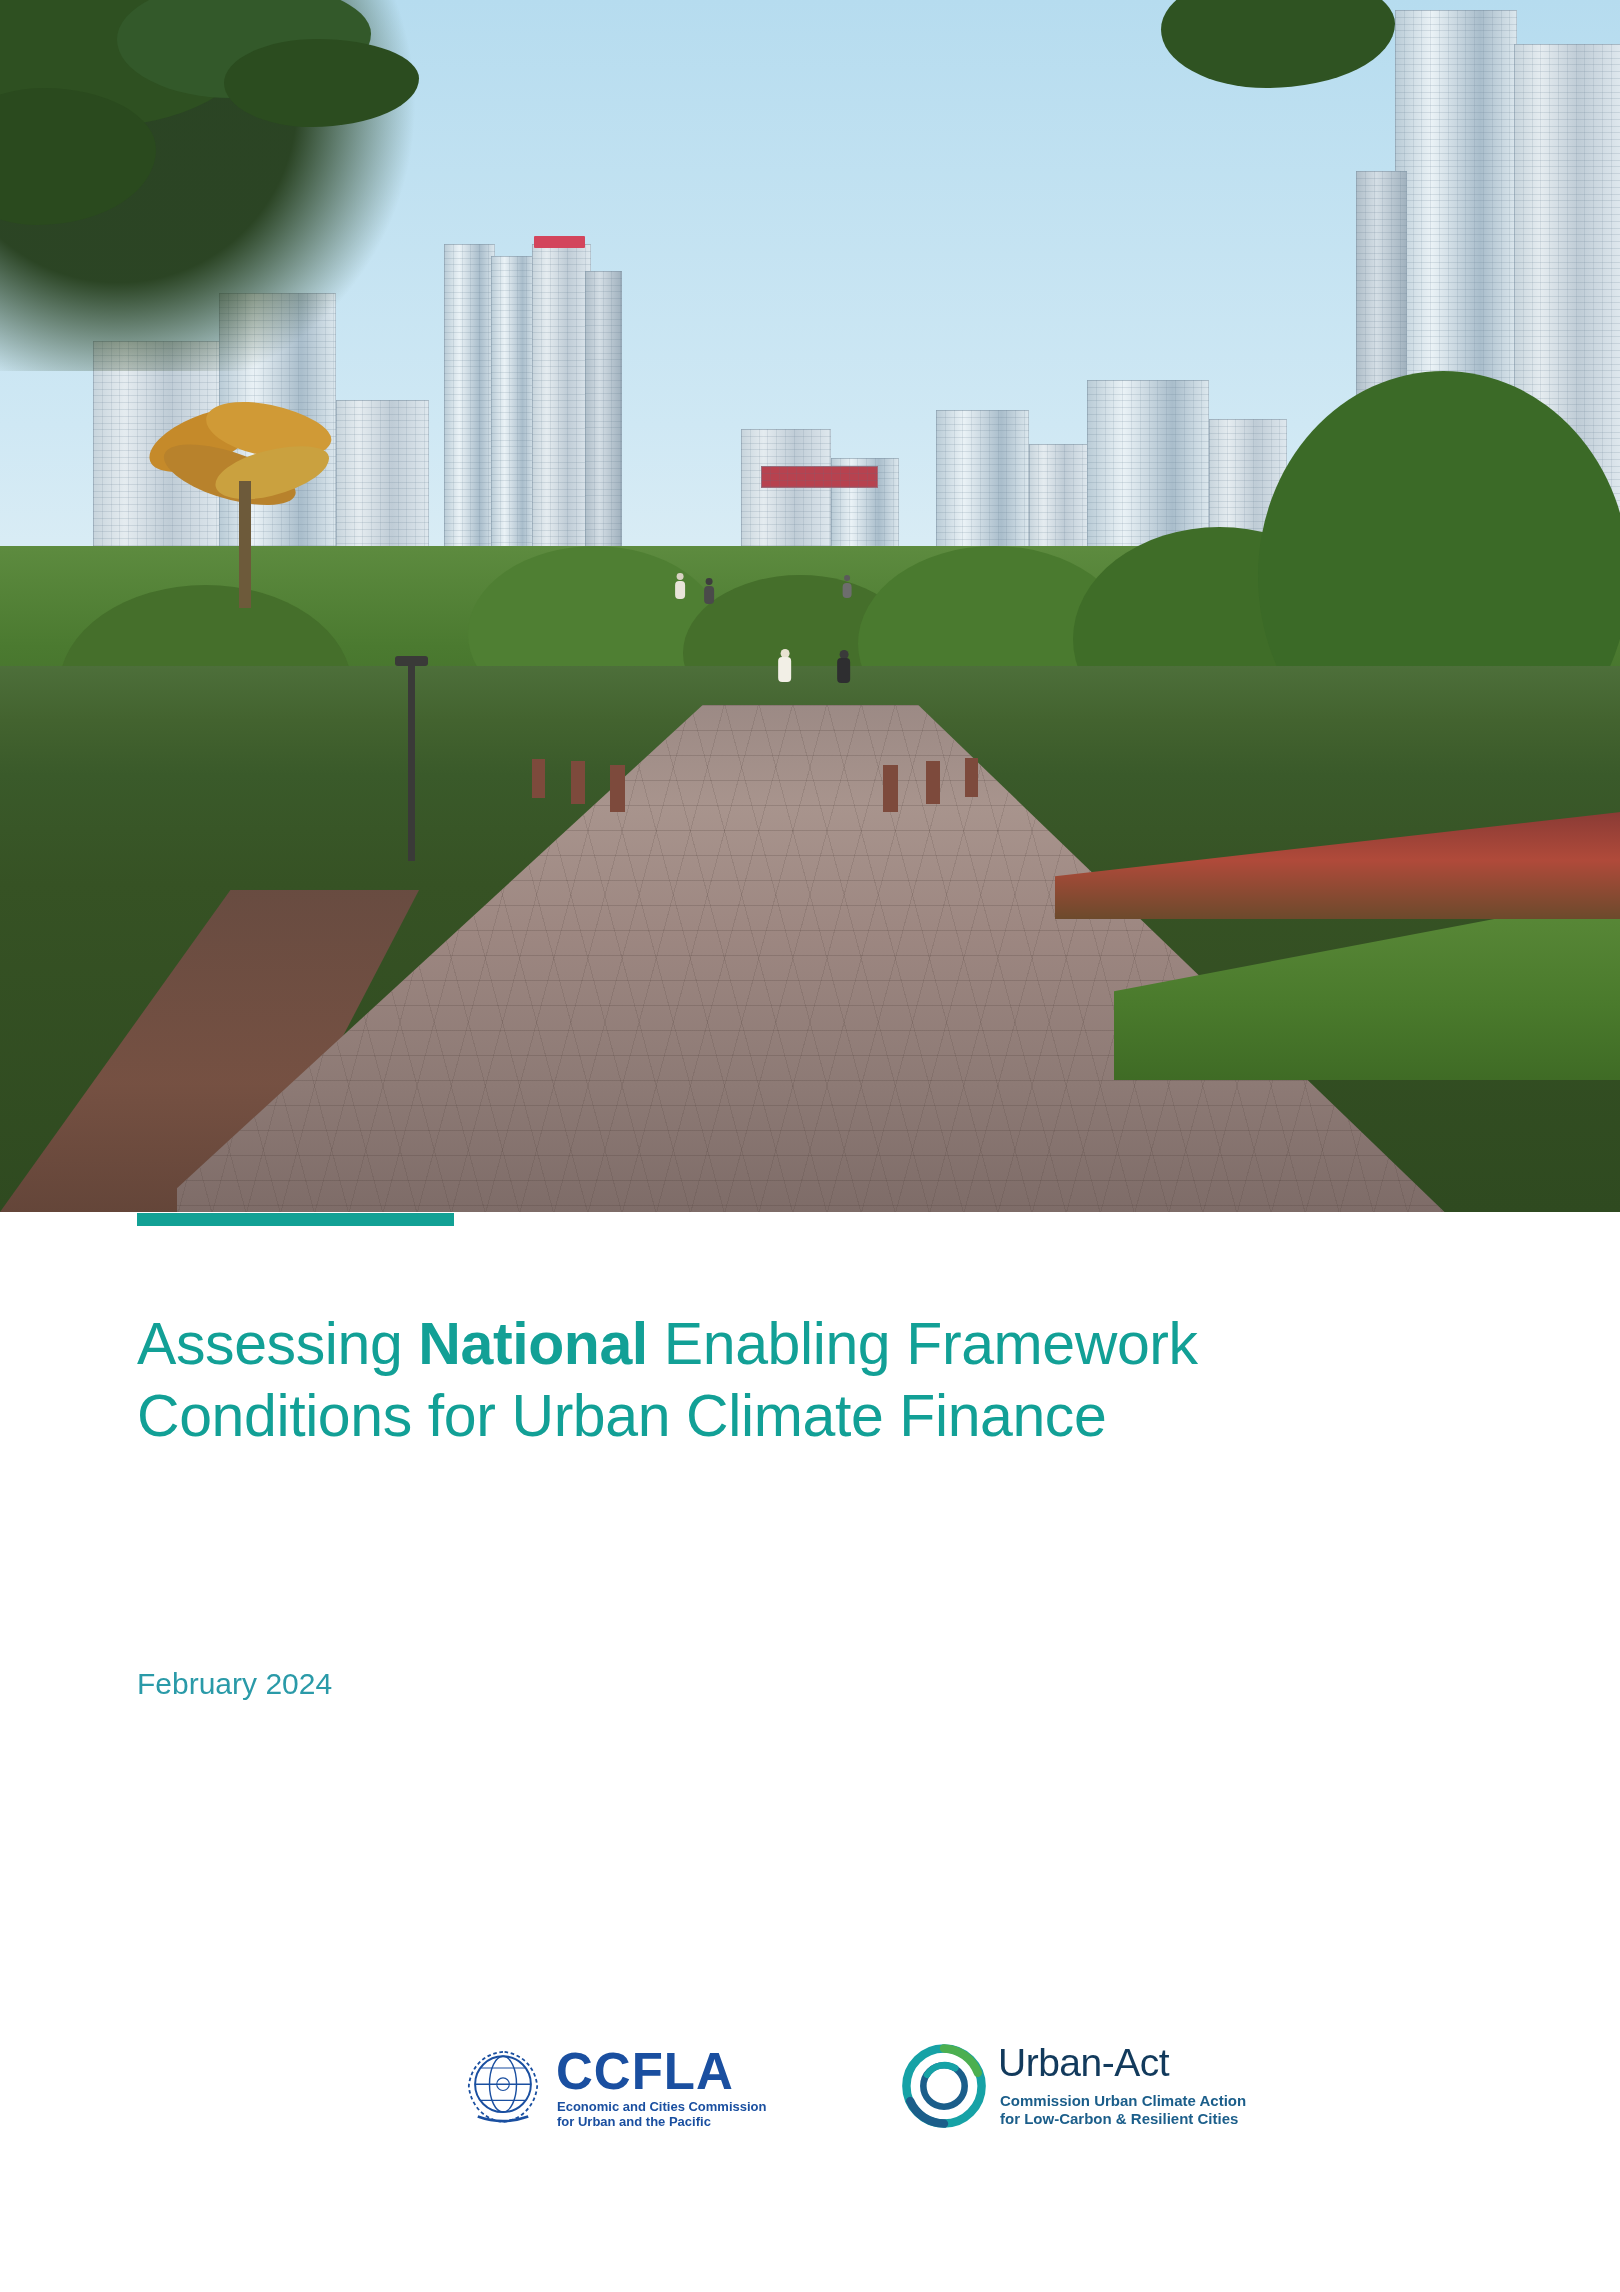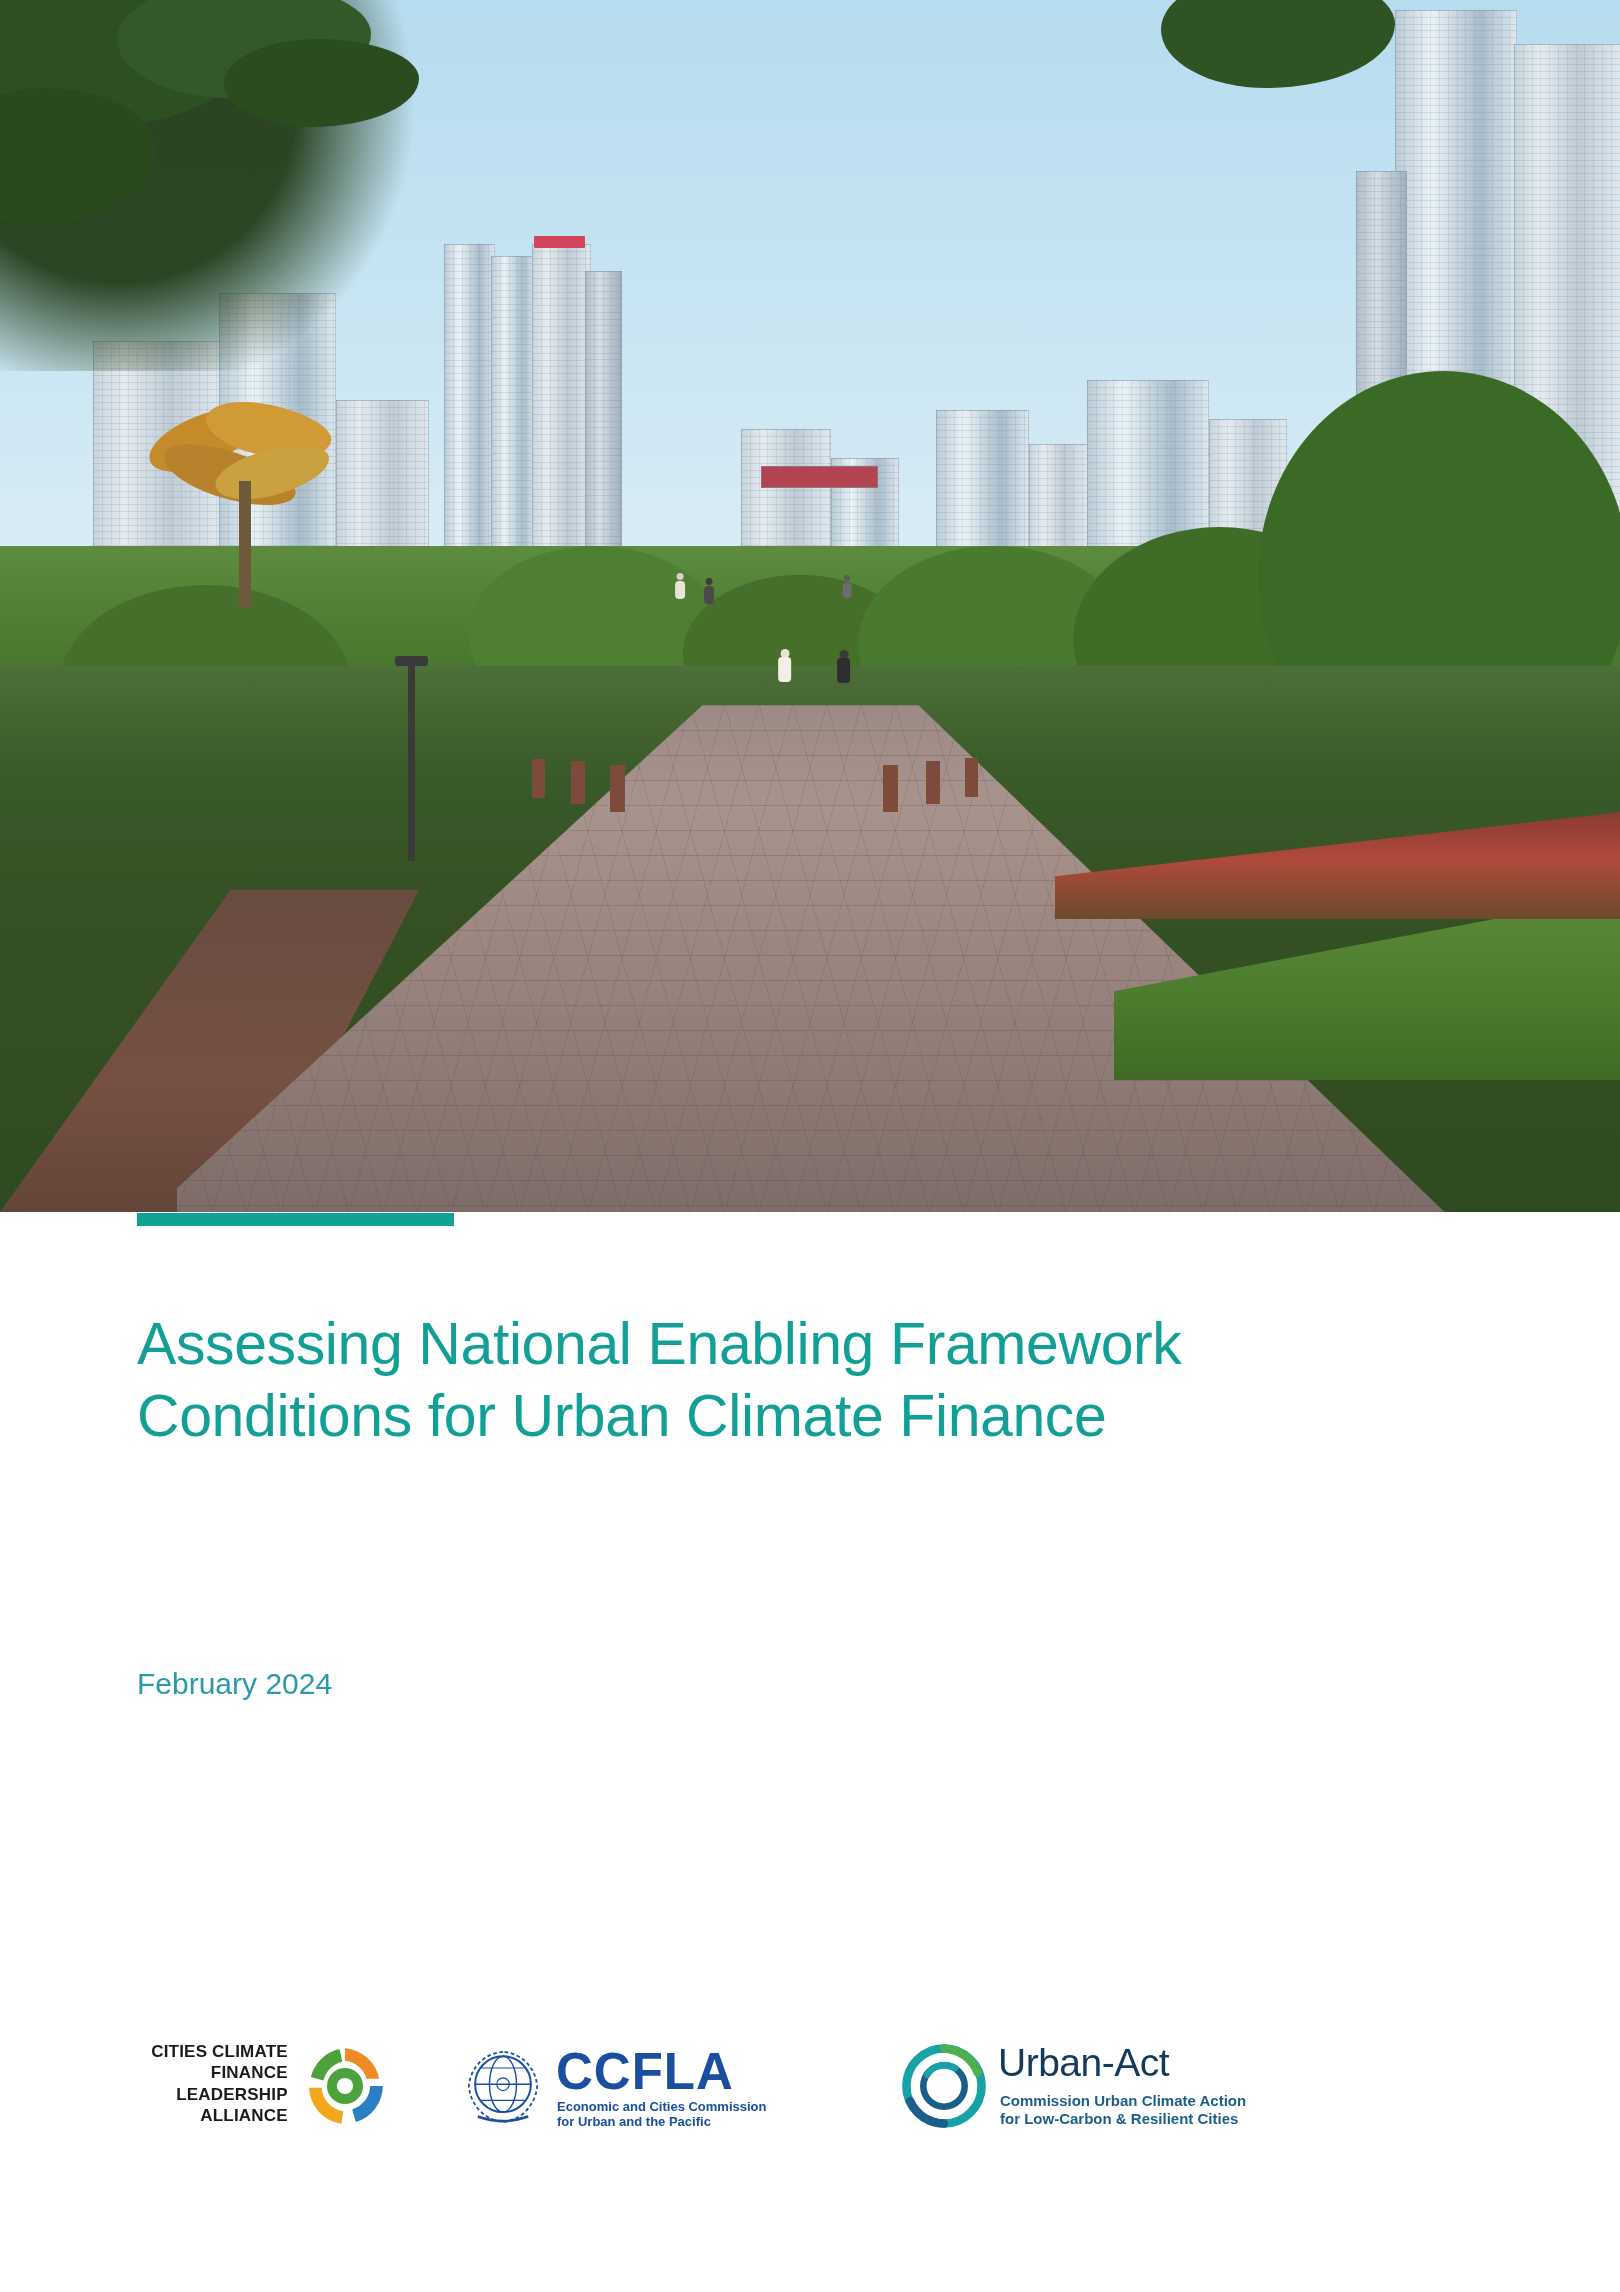--- a/index.html
+++ b/index.html
@@ -195,21 +195,21 @@
     position: absolute;
     left: 137px;
     top: 1268px;
     width: 1258px;
     color: #12a096;
     font-size: 59px;
     line-height: 72px;
     font-weight: 400;
     letter-spacing: -0.4px;
   }
-  .doc-title b { font-weight: 400; color: #12a096; margin-top: 12px; }
+  .doc-title b { font-weight: 700; color: #12a096; margin-top: 12px; }
   .doc-subtitle {
     position: absolute;
     left: 137px;
     top: 1573px;
     width: 1258px;
     color: #2a9aa8;
     font-size: 36px;
     line-height: 47px;
     font-weight: 400;
   }
@@ -395,38 +395,20 @@
   <div class="accent-rule" style="position:absolute;left:137px;top:1px;"></div>
 
   <h1 class="doc-title" style="top:56px;">
     <span>Assessing </span><b>National</b><span> Enabling Framework Conditions for Urban Climate Finance</span>
   </h1>
 
   <div class="doc-date" style="top:455px;">February 2024</div>
 
   <div class="logo-row" style="top:811px;">
 
-    <div class="ccfla">
-      <div class="txt">
-        <div>CITIES CLIMATE</div>
-        <div>FINANCE</div>
-        <div>LEADERSHIP</div>
-        <div>ALLIANCE</div>
-      </div>
-      <div class="ring">
-        <svg viewBox="0 0 100 100" width="90" height="90" aria-hidden="true">
-          <path d="M50 8 A42 42 0 0 1 88 42 L74 42 A28 28 0 0 0 50 22 Z" fill="#f08a24"></path>
-          <path d="M92 50 A42 42 0 0 1 62 90 L58 76 A28 28 0 0 0 78 50 Z" fill="#2b7fc4"></path>
-          <path d="M46 92 A42 42 0 0 1 10 52 L24 52 A28 28 0 0 0 48 78 Z" fill="#f3a71f"></path>
-          <path d="M12 40 A42 42 0 0 1 44 9 L47 23 A28 28 0 0 0 26 44 Z" fill="#4da33b"></path>
-          <circle cx="50" cy="50" r="20" fill="#4da33b"></circle>
-          <circle cx="50" cy="50" r="9" fill="#ffffff"></circle>
-        </svg>
-      </div>
-    </div>
 
     <div class="escap">
       <div class="emblem">
         <svg viewBox="0 0 100 100" width="90" height="90" aria-hidden="true">
           <circle cx="50" cy="48" r="31" fill="none" stroke="#1a4fa0" stroke-width="2.2"></circle>
           <ellipse cx="50" cy="48" rx="15" ry="31" fill="none" stroke="#1a4fa0" stroke-width="1.6"></ellipse>
           <line x1="19" y1="48" x2="81" y2="48" stroke="#1a4fa0" stroke-width="1.6"></line>
           <line x1="25" y1="30" x2="75" y2="30" stroke="#1a4fa0" stroke-width="1.2"></line>
           <line x1="25" y1="66" x2="75" y2="66" stroke="#1a4fa0" stroke-width="1.2"></line>
           <circle cx="50" cy="48" r="7" fill="none" stroke="#1a4fa0" stroke-width="1.2"></circle>

